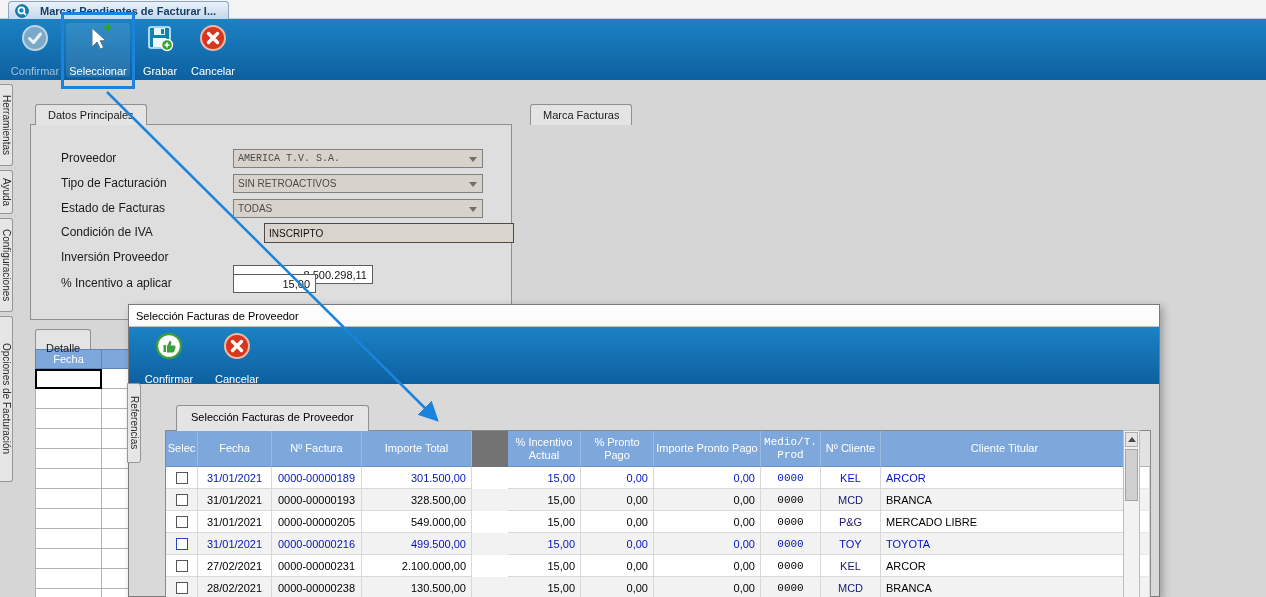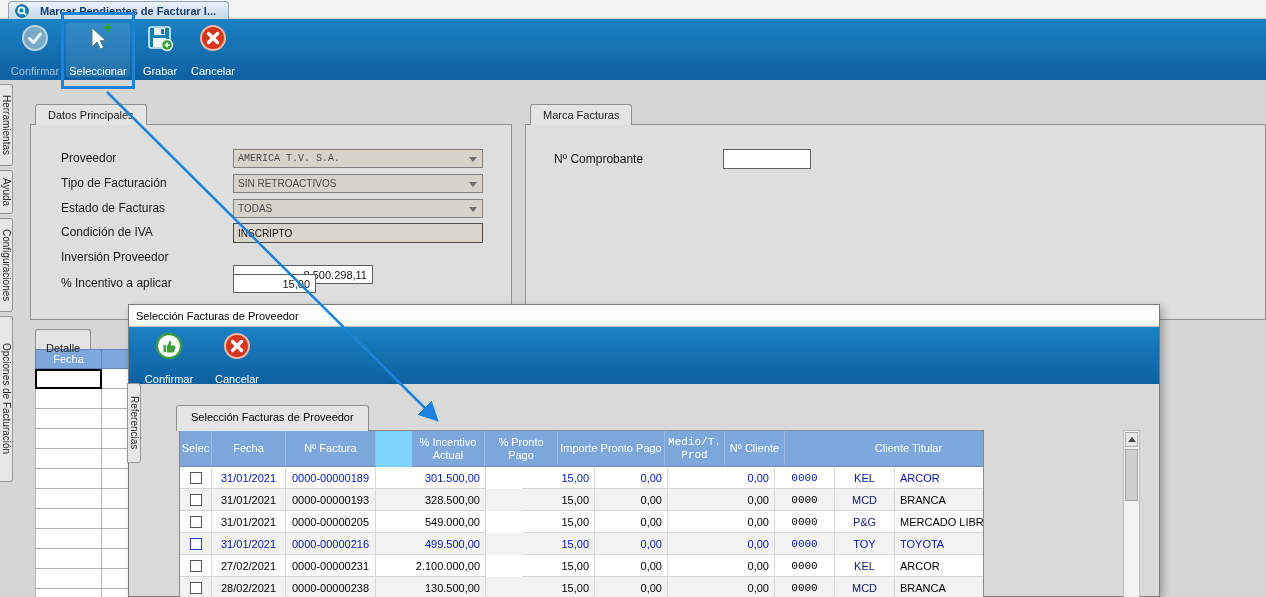--- a/index.html
+++ b/index.html
@@ -43,21 +43,21 @@
   .d-cell:first-child { border-left:1px solid #B2B2B2; }
   .d-cell.focused { border:2px solid #000; }
   .dw1 { width:67px; } .dw2 { width:28px; }
 
   
   .dialog { position:absolute; left:128px; top:304px; width:1032px; height:293px; background:#D9D9D9; border:1px solid #7A7A7A; box-shadow:3px 3px 8px rgba(0,0,0,0.28); z-index:10; }
   .dialog-title { height:22px; background:#FCFCFC; border-bottom:1px solid #BFBFBF; font-size:11px; color:#000; padding:5px 0 0 7px; }
   .dialog-toolbar { position:absolute; left:0; top:22px; width:100%; height:57px; background:linear-gradient(#1B82C4,#0D60A0); }
   .dlg-tab { position:absolute; left:47px; top:100px; height:26px; background:#E4E4E4; border:1px solid #909090; border-bottom:none; border-radius:3px 3px 0 0; padding:5px 14px 0; font-size:11px; z-index:2; }
 
-  .grid { position:absolute; left:50px; top:125px; width:805px; height:168px; background:#7dd3fc; border:1px solid #8A8A8A; border-bottom:none; overflow:hidden; }
+  .grid { position:absolute; left:36px; top:125px; width:986px; height:168px; background:#737373; border:1px solid #8A8A8A; border-bottom:none; overflow:hidden; }
   .grid-header { display:flex; height:36px; }
   .gh-cell { background:#7EA7DC; color:#FFF; font-size:11px; line-height:1.15; display:flex; align-items:center; justify-content:center; text-align:center; border-right:1px solid #9ABAE2; border-bottom:1px solid #6890C4; padding:0 2px; white-space:normal; flex:none; }
   .gh-filler { background:#E2E2E2; border-bottom:1px solid #B5B5B5; flex:1; }
   .grid-row { display:flex; height:22px; background:#FFF; }
   .grid-row.alt { background:#F2F2F2; }
   .gr-cell { font-size:11px; display:flex; align-items:center; border-right:1px solid #D8D8D8; border-bottom:1px solid #D8D8D8; padding:0 5px; white-space:nowrap; overflow:hidden; flex:none; }
   .gr-filler { flex:1; border-bottom:1px solid #E8E8E8; }
   .right { justify-content:flex-end; }
   .center { justify-content:center; padding:0 2px; }
   .gr-cell.cliente { color:#15176E; }
@@ -155,34 +155,30 @@
     <span class="fld-label" style="top:26px;">Proveedor</span>
     <div class="dd" style="top:24px;font-family:Liberation Mono, monospace;"><span>AMERICA T.V. S.A.</span></div>
 
     <span class="fld-label" style="top:51px;">Tipo de Facturación</span>
     <div class="dd" style="top:49px;"><span>SIN RETROACTIVOS</span></div>
 
     <span class="fld-label" style="top:76px;">Estado de Facturas</span>
     <div class="dd" style="top:74px;"><span>TODAS</span></div>
 
     <span class="fld-label" style="top:100px;">Condición de IVA</span>
-    <div class="inp-gray" style="top:98px;"><span>INSCRIPTO</span></div>
+    <div class="inp-gray" style="top:98px;margin-left:31px;"><span>INSCRIPTO</span></div>
 
     <span class="fld-label" style="top:125px;">Inversión Proveedor</span>
     <input class="inp-num" style="top: 140px; width: 140px;" value="8.500.298,11">
 
     <span class="fld-label" style="top:151px;">% Incentivo a aplicar</span>
     <input class="inp-num" style="top: 149px; width: 83px;" value="15,00">
   </div>
 
   <div class="group-tab" style="left:530px;top:104px;"><span>Marca Facturas</span></div>
-  <div class="group-panel" style="left:525px;top:124px;width:741px;height:196px;">
-    <span class="fld-label" style="left:28px;top:27px;">Nº Comprobante</span>
-    <input class="inp-text" style="left: 197px; top: 24px; width: 88px;" value="">
-  </div>
 
   <div class="group-tab" style="left:35px;top:329px;height:20px;padding:12px 10px 0;"><span>Detalle</span></div>
   <div class="detalle-wrap">
     <div class="d-hrow">
       <div class="d-hcell dw1">Fecha</div>
       <div class="d-hcell dw2"></div>
     </div>
     <div class="d-row">
         <div class="d-cell dw1 focused"></div>
         <div class="d-cell dw2"></div>
@@ -260,20 +256,21 @@
       </div>
     </div>
 
     <div class="dlg-tab"><span>Selección Facturas de Proveedor</span></div>
 
     <div class="grid">
       <div class="grid-header">
         <div class="gh-cell c0">Selec</div>
         <div class="gh-cell c1">Fecha</div>
         <div class="gh-cell c2">Nº Factura</div>
+        <div class="gh-cell c3">Importe Total</div>
         <div class="gh-cell c4">% Incentivo Actual</div>
         <div class="gh-cell c5">% Pronto Pago</div>
         <div class="gh-cell c6">Importe Pronto Pago</div>
         <div class="gh-cell c7">Medio/T. Prod</div>
         <div class="gh-cell c8">Nº Cliente</div>
         <div class="gh-cell c9">Cliente Titular</div>
         <div class="gh-filler"></div>
       </div>
 
       <div class="grid-row row-blue">

